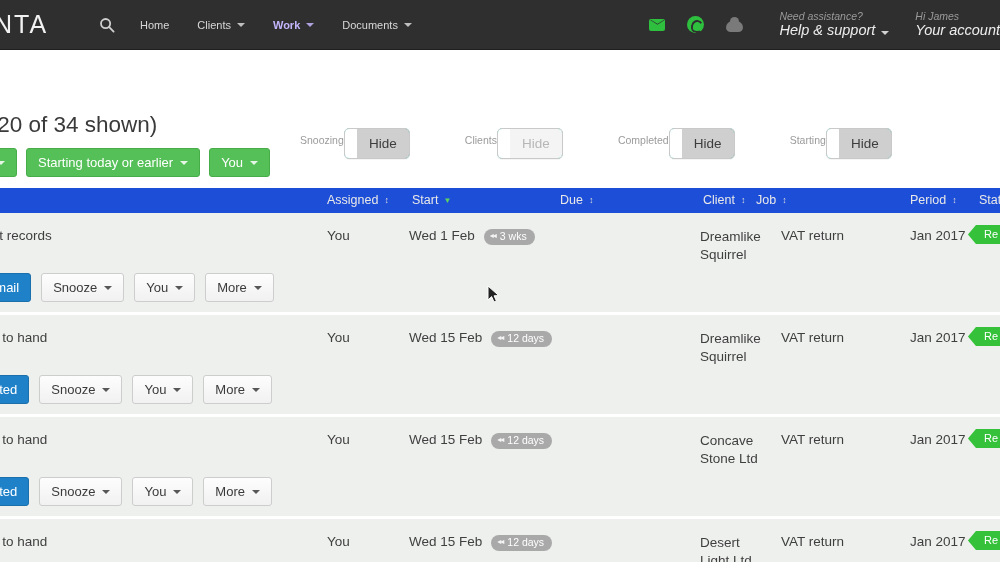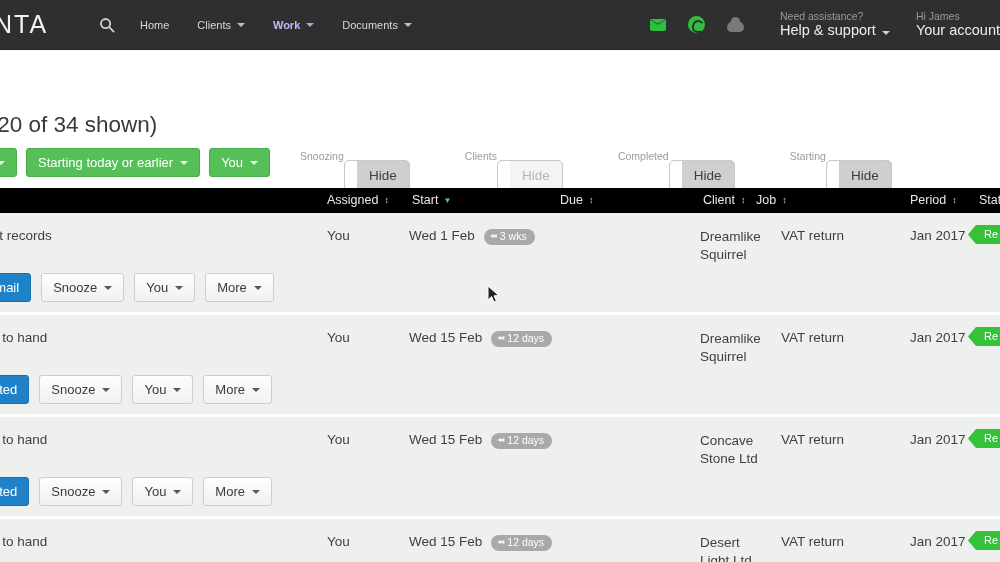--- a/index.html
+++ b/index.html
@@ -57,21 +57,21 @@
     border-right-color:transparent;transform:rotate(10deg);
   }
   .ic-cloud{
     width:17px;height:11px;background:#7a7a7a;border-radius:7px 7px 5px 5px;
     position:relative;margin-top:3px;
   }
   .ic-cloud:before{
     content:"";position:absolute;left:4px;top:-4px;width:9px;height:9px;
     border-radius:50%;background:#7a7a7a;
   }
-  .nav-right{display:flex;align-items:flex-end;gap:26px;margin-left:30px;}
+  .nav-right{display:flex;align-items:flex-end;gap:26px;margin-left:30px;font-style:italic;}
   .nav-stack{display:flex;flex-direction:column;line-height:1.15;}
   .nav-stack .small{color:#9a9a9a;font-size:10.5px;}
   .nav-stack .big{color:#ededed;font-size:14.5px;white-space:nowrap;}
 
   
   .page-head{
     position:relative;background:#ffffff;height:99px;
   }
   .page-title{
     position:absolute;left:-54px;top:62px;
@@ -85,40 +85,39 @@
   }
   .btn-green .caret{border-top-color:#fff;margin-left:7px;}
 
   .toggles{position:absolute;left:300px;top:78px;display:flex;gap:55px;}
   .toggle{display:flex;flex-direction:row;align-items:center;}
   .toggle-label{font-size:10.5px;color:#9b9b9b;margin-bottom:7px;white-space:nowrap;}
   .switch{
     width:64px;height:29px;border:1px solid #c9c9c9;border-radius:5px;
     background:#14b8a6;display:flex;align-items:stretch;overflow:hidden;cursor:pointer;
     box-shadow:0 1px 0 rgba(0,0,0,.04);
-    margin-top:32px;
   }
   .switch .knob{width:12px;background:#ffffff;}
   .switch .face{
     flex:1;background:#cfcfcf;display:flex;align-items:center;justify-content:center;
     font-size:13.5px;color:#3d3d3d;
   }
   .switch.off .face{background:#f4f4f4;color:#b7b7b7;}
 
   
   .pager{
     position:absolute;left:0;top:152px;display:flex;align-items:center;gap:22px;
     font-size:13.5px;color:#4a4a4a;padding-left:4px;
   }
   .pager span{cursor:pointer;}
 
   
   .table{position:absolute;left:0;top:188px;width:1000px;}
   .thead{
-    height:25px;background:#000000;color:#e8e8e8;font-size:12.5px;
+    height:25px;background:#1d4ed8;color:#e8e8e8;font-size:12.5px;
     position:relative;
   }
   .th{position:absolute;top:5px;display:flex;align-items:center;white-space:nowrap;cursor:pointer;}
   .sort{
     display:inline-block;margin-left:6px;font-size:9px;line-height:9px;color:#dcdcdc;
   }
   .sort-active{color:#5fd35f;margin-left:5px;font-size:8px;}
 
   .row{
     position:relative;background:#edf0ed;border-bottom:3px solid #ffffff;

